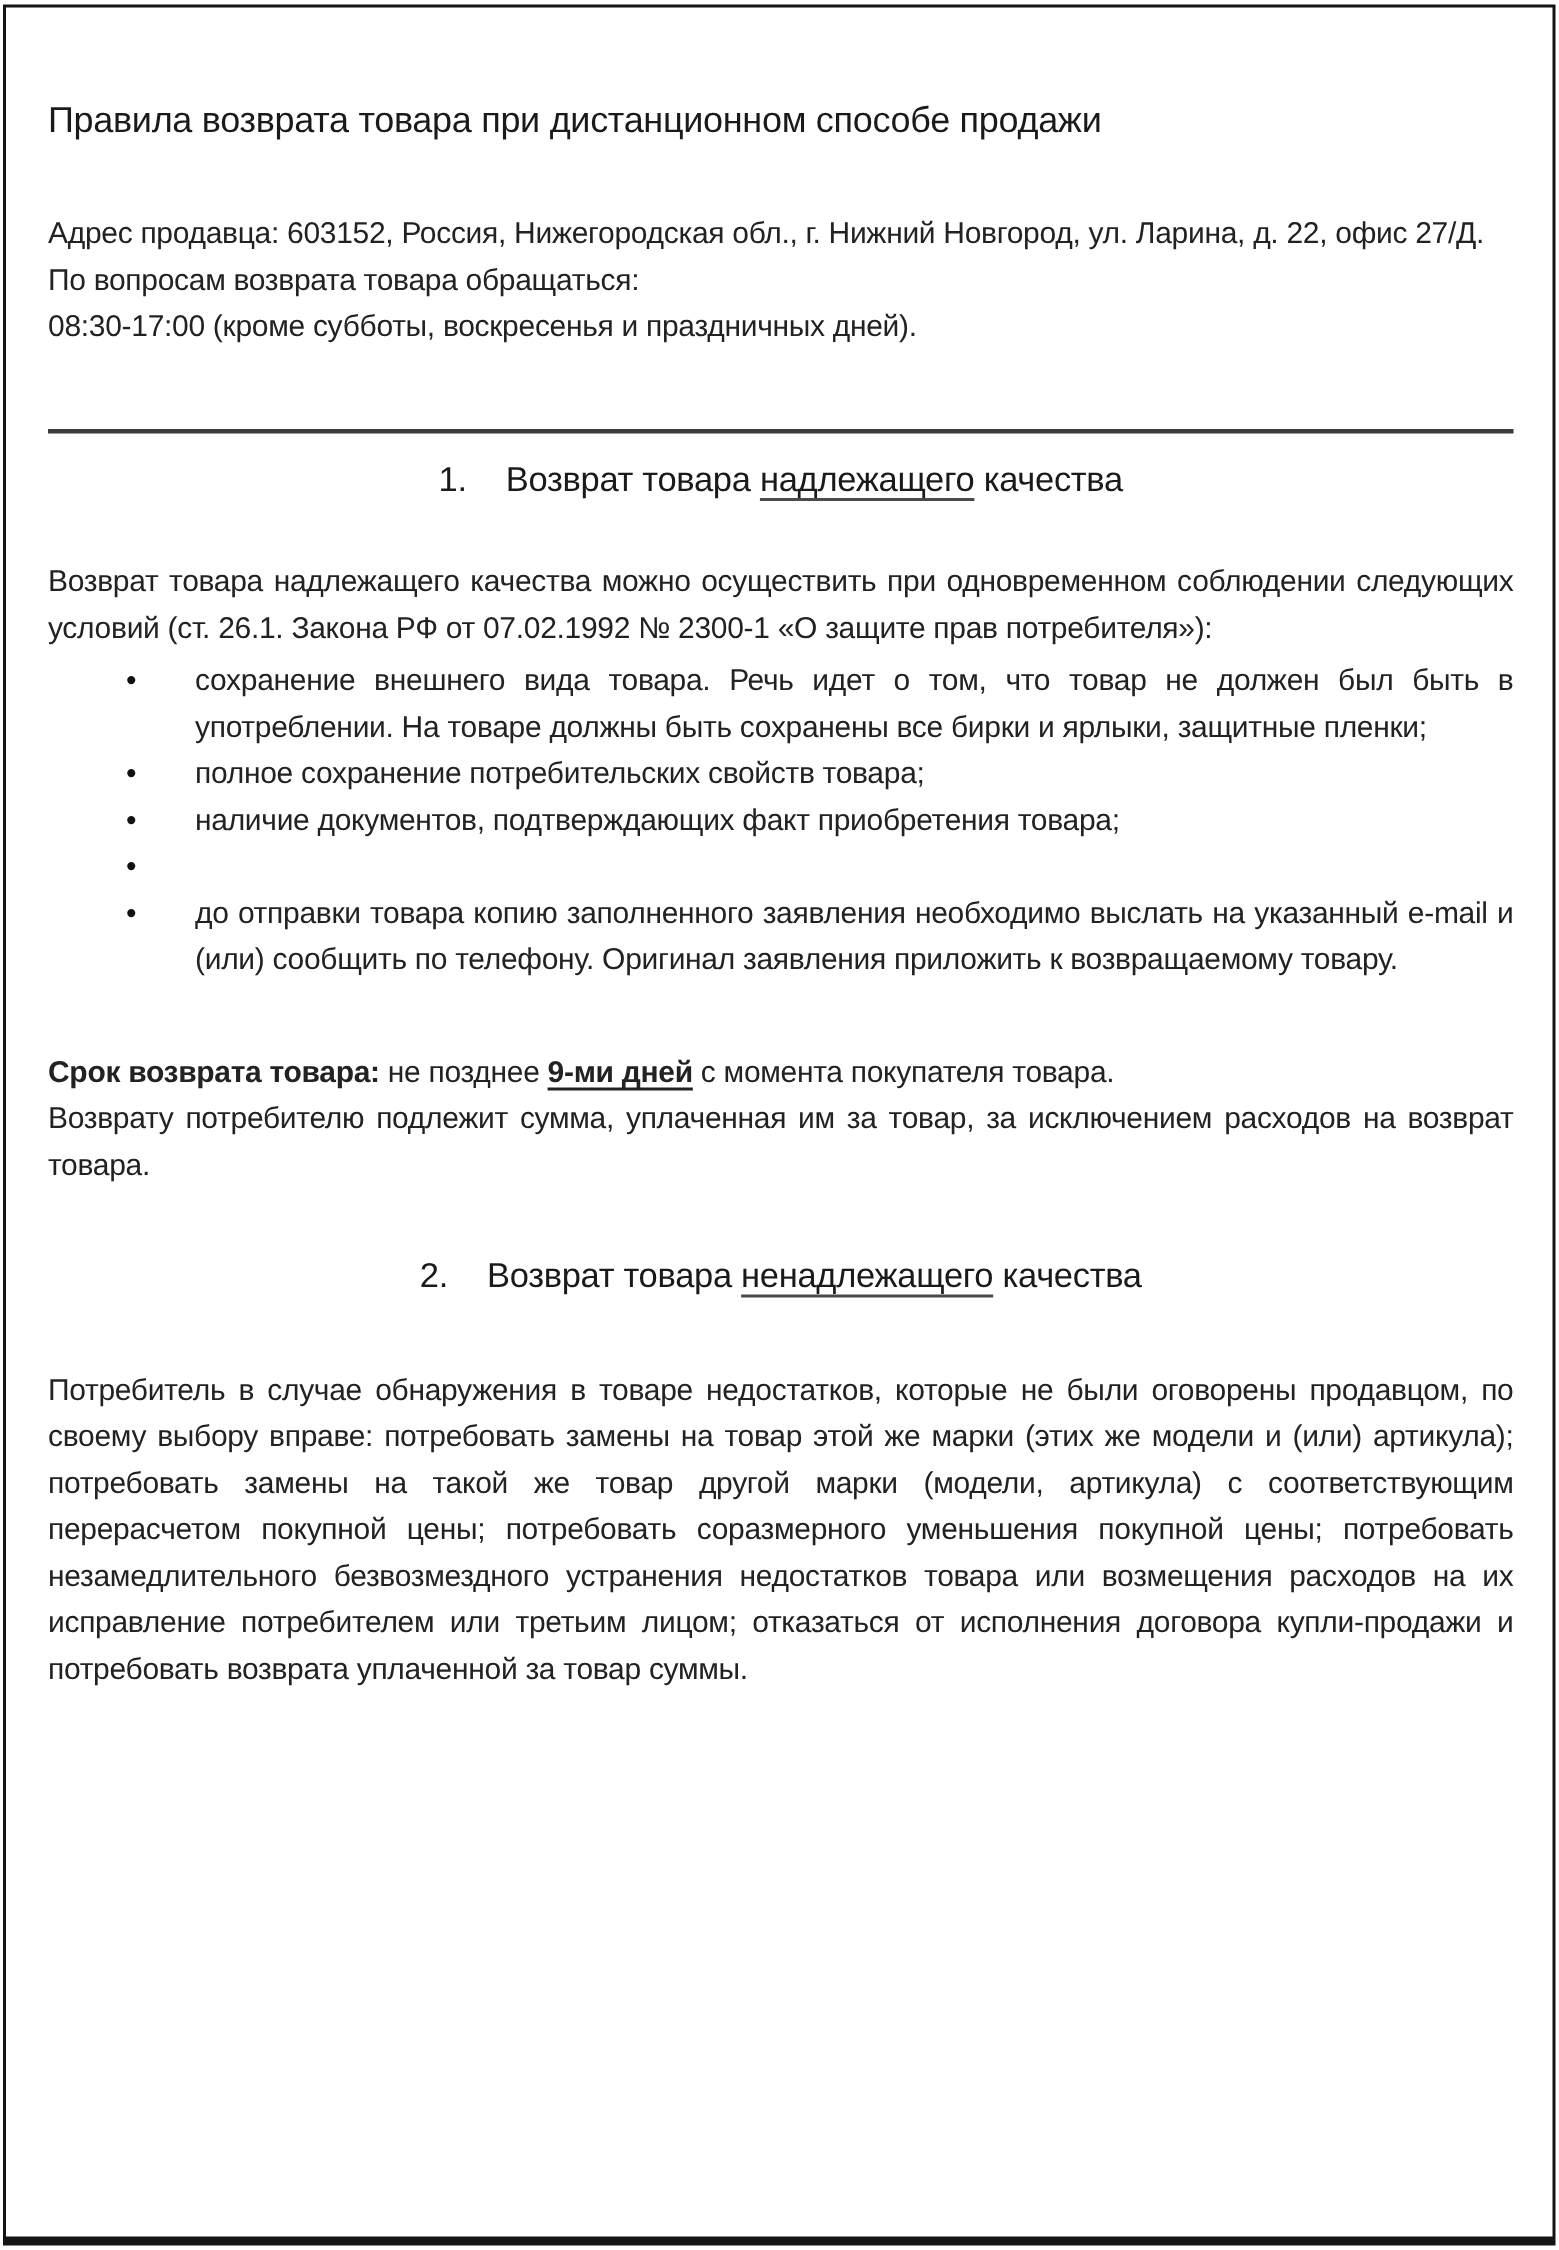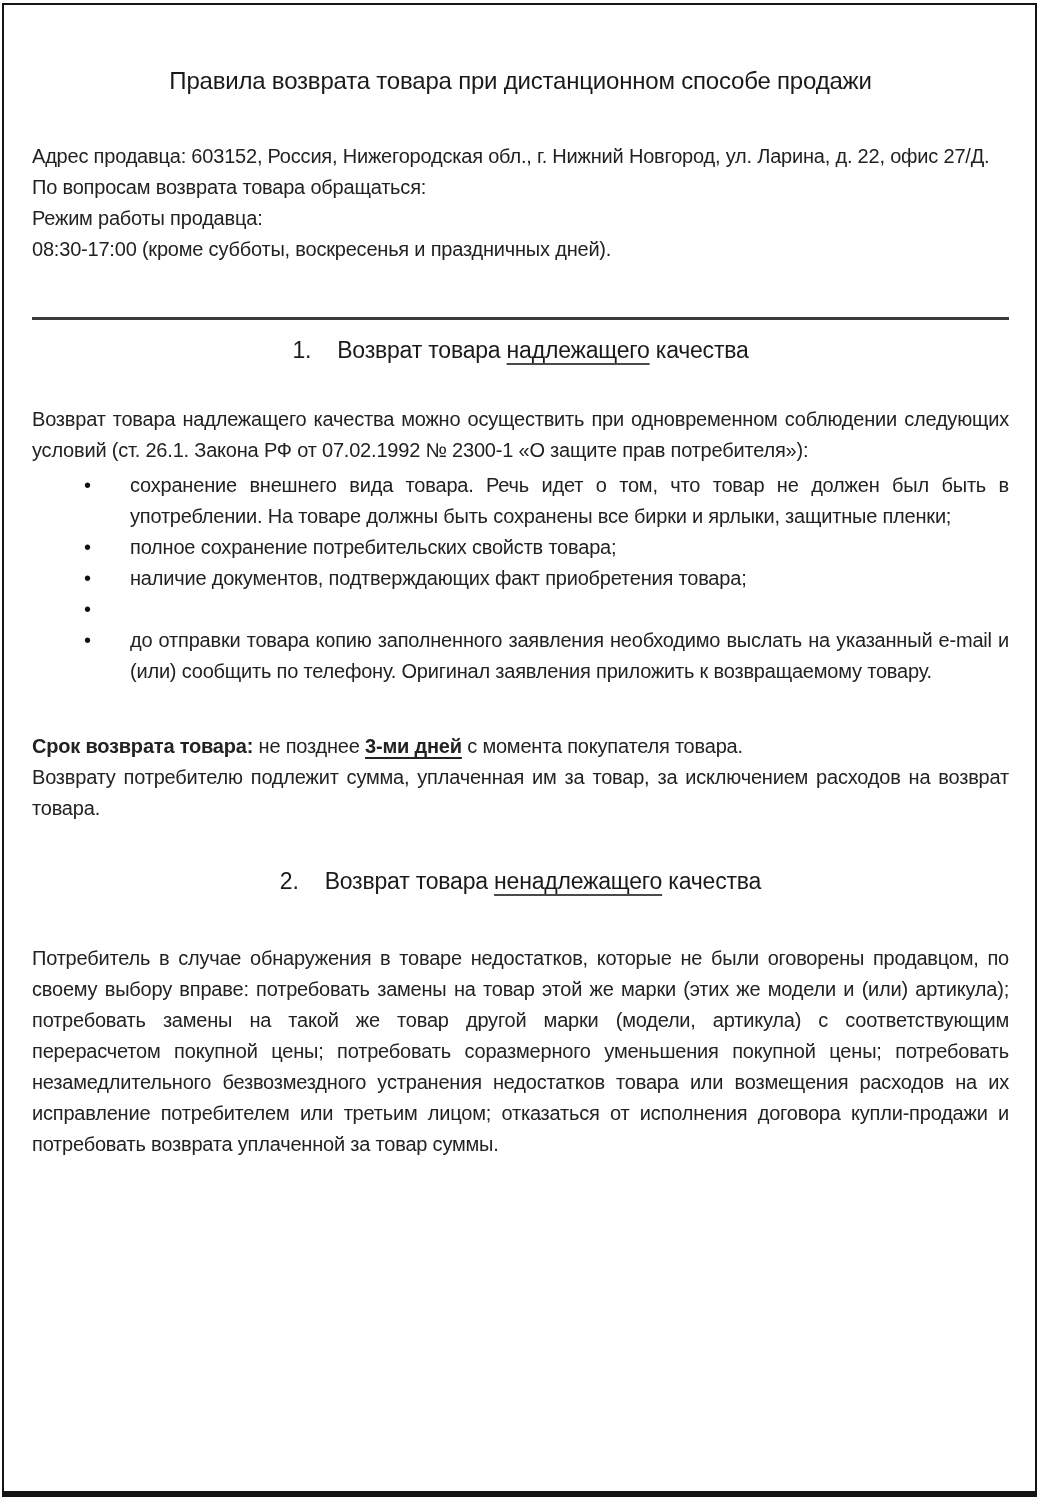--- a/index.html
+++ b/index.html
@@ -22,21 +22,20 @@
     border: 2px solid #141414;
     border-bottom-width: 6px;
     padding: 62px 26px 0 28px;
     background: #ffffff;
     overflow: hidden;
   }
   .doc-title {
     margin: 0 0 46px 0;
     font-size: 24px;
     font-weight: 400;
-    text-align: center;
     letter-spacing: -0.2px;
     color: #1a1a1a;
   }
   p { margin: 0; }
   .body-text {
     font-size: 20px;
     line-height: 31px;
     letter-spacing: -0.2px;
     color: #222222;
   }
@@ -107,21 +106,20 @@
 </head>
 <body>
 
 <div class="page">
 
   <h1 class="doc-title">Правила возврата товара при дистанционном способе продажи</h1>
 
   <div class="intro body-text">
     <p class="just">Адрес продавца: 603152, Россия, Нижегородская обл., г. Нижний Новгород, ул. Ларина, д. 22, офис 27/Д.</p>
     <p>По вопросам возврата товара обращаться:</p>
-    <p>Режим работы продавца:</p>
     <p>08:30-17:00 (кроме субботы, воскресенья и праздничных дней).</p>
   </div>
 
   <hr class="divider">
 
   <h2 class="section-heading"><span class="num">1.</span><span><span>Возврат товара </span><span class="u-term">надлежащего</span><span> качества</span></span></h2>
 
   <p class="body-text just lead">Возврат товара надлежащего качества можно осуществить при одновременном соблюдении следующих условий (ст. 26.1. Закона РФ от 07.02.1992 № 2300-1 «О защите прав потребителя»):</p>
 
   <ul class="cond-list body-text">
@@ -140,21 +138,21 @@
     <li>
         <span class="marker">•</span>
       </li>
     <li>
         <span class="marker">•</span>
         <span class="btext">до отправки товара копию заполненного заявления необходимо выслать на указанный e-mail и (или) сообщить по телефону.  Оригинал заявления приложить к возвращаемому товару.</span>
       </li>
   </ul>
 
   <div class="terms body-text">
-    <p><span class="b">Срок возврата товара:</span><span> не позднее </span><span class="bu">3-ми дней</span><span> с момента покупателя товара.</span></p>
+    <p><span class="b">Срок возврата товара:</span><span> не позднее </span><span class="bu">9-ми дней</span><span> с момента покупателя товара.</span></p>
     <p class="just">Возврату потребителю подлежит сумма, уплаченная им за товар, за исключением расходов на возврат товара.</p>
   </div>
 
   <h2 class="section-heading sec2-heading"><span class="num">2.</span><span><span>Возврат товара </span><span class="u-term">ненадлежащего</span><span> качества</span></span></h2>
 
   <p class="body-text just sec2-body">Потребитель в случае обнаружения в товаре недостатков, которые не были оговорены продавцом, по своему выбору вправе: потребовать замены на товар этой же марки (этих же модели и (или) артикула); потребовать замены на такой же товар другой марки (модели, артикула) с соответствующим перерасчетом покупной цены; потребовать соразмерного уменьшения покупной цены; потребовать незамедлительного безвозмездного устранения недостатков товара или возмещения расходов на их исправление потребителем или третьим лицом; отказаться от исполнения договора купли-продажи и потребовать возврата уплаченной за товар суммы.</p>
 
 </div>
 
 </body></html>

